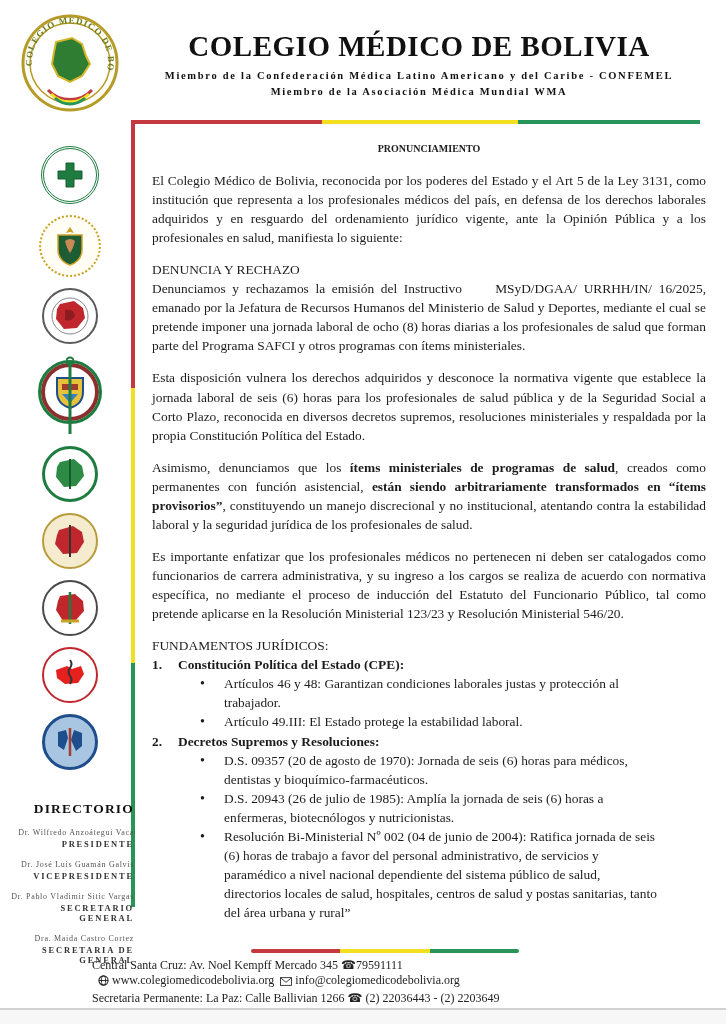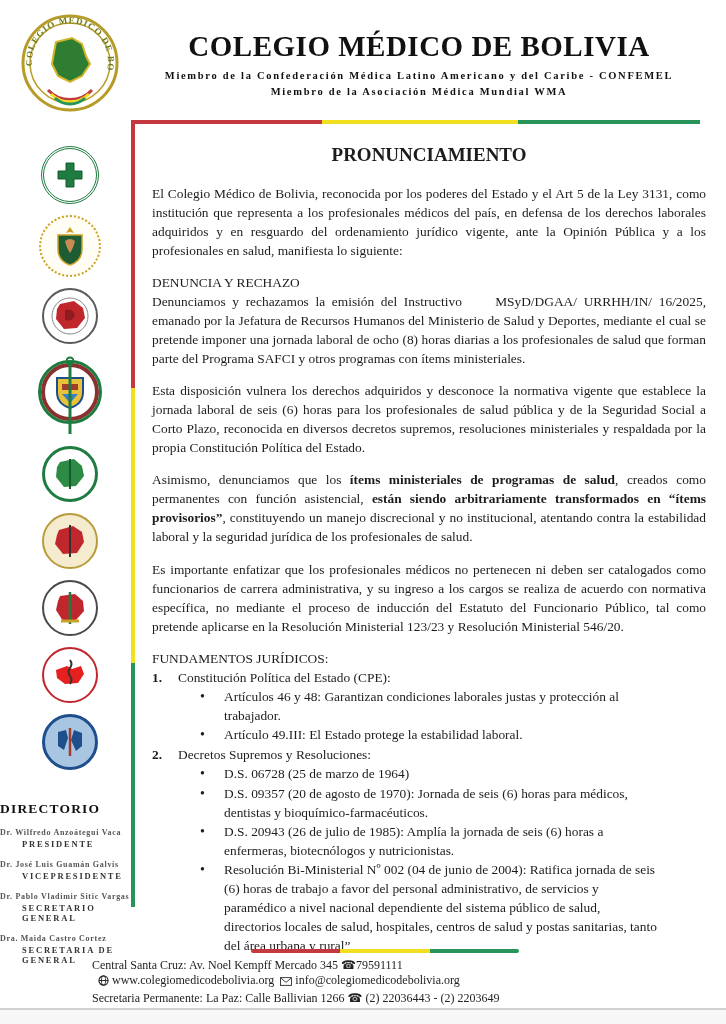--- a/index.html
+++ b/index.html
@@ -31,36 +31,36 @@
   .s-chu{width:56px;height:56px;border:2px solid #5a5a5a;}
   .s-lpz{width:58px;height:58px;border:4px solid #8c2f2f;outline:3px solid #1e7c40;margin:8px 0 14px;}
   .s-lpz .staff{position:absolute;left:50%;top:-11px;width:8px;height:80px;transform:translateX(-50%);}
   .s-pan{width:56px;height:56px;border:3px solid #1e7c40;}
   .s-oru{width:56px;height:56px;border:2px solid #b89b3a;background:#f5eccf;}
   .s-pot{width:56px;height:56px;border:2px solid #4a4a4a;}
   .s-tar{width:56px;height:56px;border:2px solid #c0272d;}
   .s-cbb{width:56px;height:56px;border:3px solid #1f4e8c;background:#a8c6e2;}
 
   
-  .directorio{position:absolute;left:0;top:801px;width:134px;text-align:left;}
+  .directorio{position:absolute;left:0;top:801px;width:134px;text-align:right;}
   .dir-title{font-weight:bold;font-size:13.5px;letter-spacing:1.2px;color:#111;}
   .member{margin-top:11px;}
-  .m-name{font-size:8px;font-weight:bold;letter-spacing:.7px;color:#555;}
+  .m-name{font-size:8px;font-weight:normal;letter-spacing:.7px;color:#555;}
   .m-role{font-size:8.5px;font-weight:bold;letter-spacing:1.8px;color:#333;margin-top:2px;padding-left:22px;}
 
   
   .main{position:absolute;left:152px;top:142px;width:554px;font-size:13.4px;line-height:1.42;}
-  .doc-title{text-align:center;font-weight:bold;font-size:19px;margin:0 0 15px;}
+  .doc-title{text-align:center;font-weight:bold;font-size:10px;margin:0 0 15px;}
   .main p{margin:0 0 13px;text-align:justify;}
   .sec-h{font-weight:normal;margin:0;}
   .b{font-weight:bold;}
   .fi{display:flex;margin:0;}
   .fi .num{width:26px;font-weight:bold;flex:none;}
   .fi-body{flex:1;}
-  .fi-title{font-weight:normal;}
+  .fi-title{font-weight:bold;}
   .bul{display:flex;margin-left:16px;font-family:Liberation Serif, serif;}
   .bul .dot{width:24px;flex:none;text-align:left;padding-left:6px;}
   .bul .dot::before{content:"\2022";font-size:14px;}
   .bul .btext{flex:1;padding-right:48px;text-align:left;}
 
   
   .footer{position:absolute;left:92px;top:949px;width:586px;text-align:left;
           font-size:12px;line-height:1.28;color:#222;}
   .bar-footer{width:268px;height:4px;margin:0 auto 5px;display:flex;border-radius:2px;overflow:hidden;}
   .bar-footer .seg{flex:1;height:4px;}
@@ -224,24 +224,20 @@
           </div>
       </div>
     </div>
 
     <div class="fi">
       <span class="num">2.</span>
       <div class="fi-body">
         <div class="fi-title">Decretos Supremos y Resoluciones:</div>
         <div class="bul">
             <span class="dot"></span>
-          <div class="btext">D.S. 06728 (25 de marzo de 1964)</div>
-          </div>
-        <div class="bul">
-            <span class="dot"></span>
           <div class="btext">D.S. 09357 (20 de agosto de 1970): Jornada de seis (6) horas para médicos, dentistas y bioquímico-farmacéuticos.</div>
           </div>
         <div class="bul">
             <span class="dot"></span>
           <div class="btext">D.S. 20943 (26 de julio de 1985): Amplía la jornada de seis (6) horas a enfermeras, biotecnólogos y nutricionistas.</div>
           </div>
         <div class="bul">
             <span class="dot"></span>
           <div class="btext">Resolución Bi-Ministerial Nº 002 (04 de junio de 2004): Ratifica jornada de seis (6) horas de trabajo a favor del personal administrativo, de servicios y paramédico a nivel nacional dependiente del sistema público de salud, directorios locales de salud, hospitales, centros de salud y postas sanitarias, tanto del área urbana y rural”</div>
           </div>

